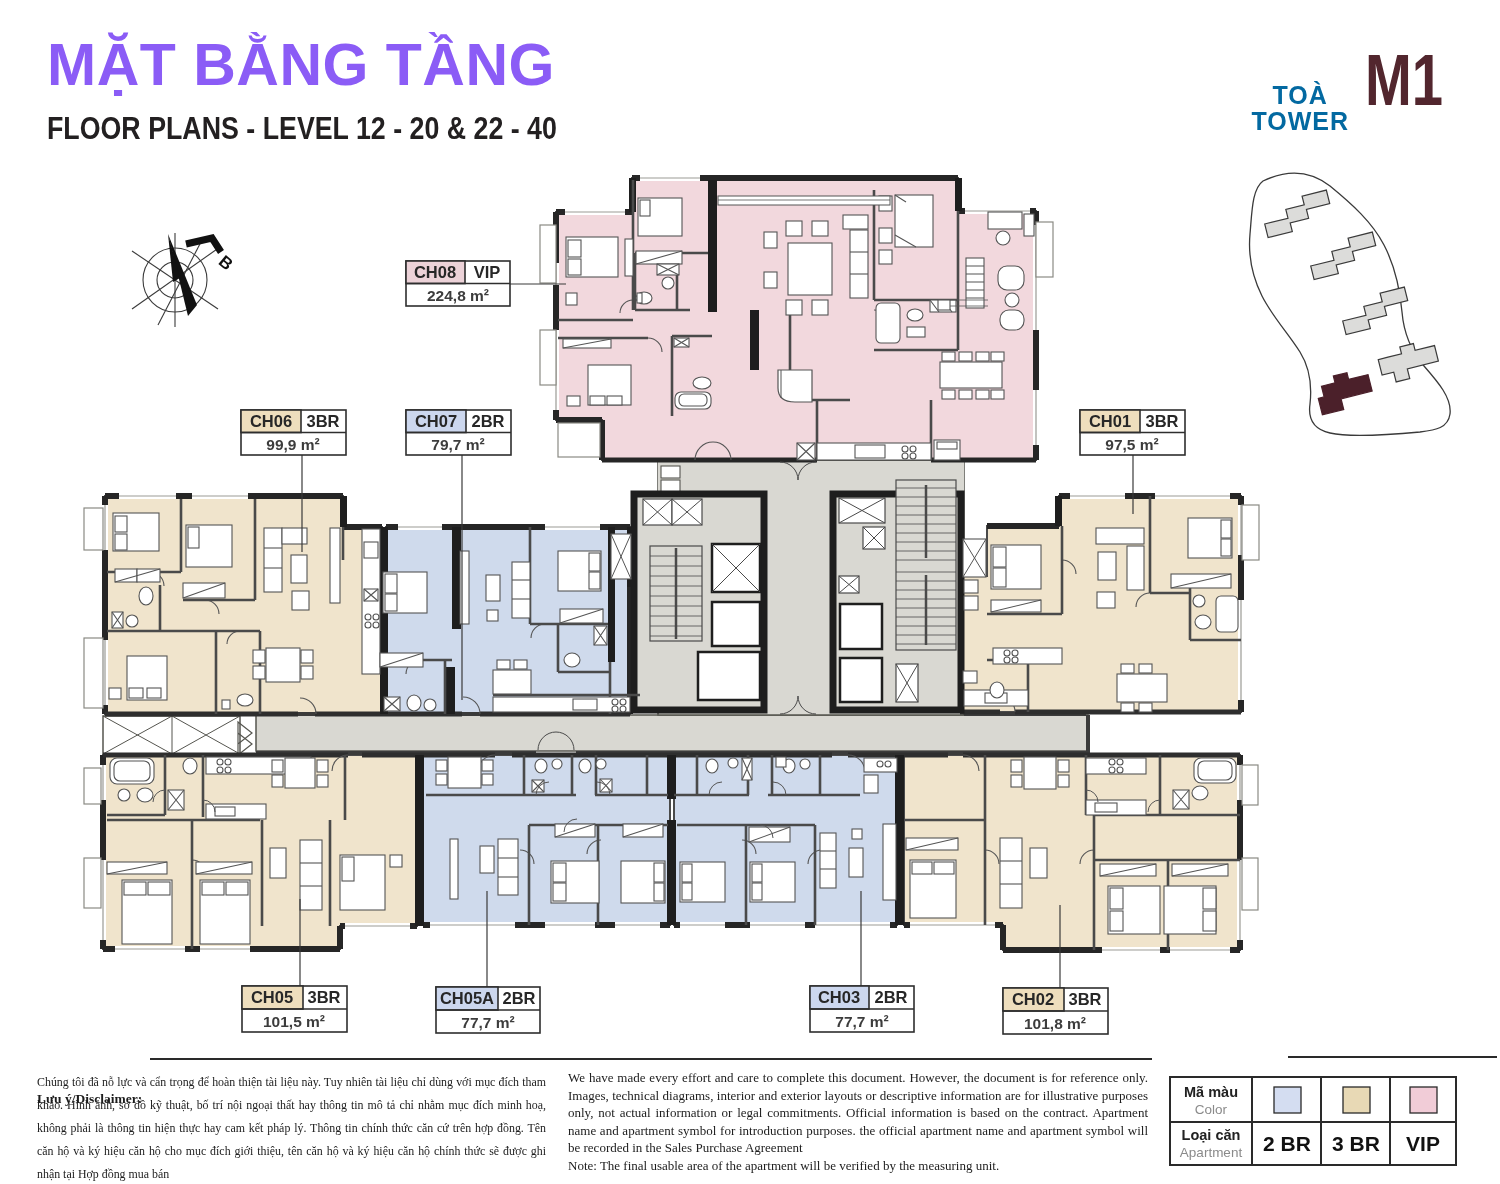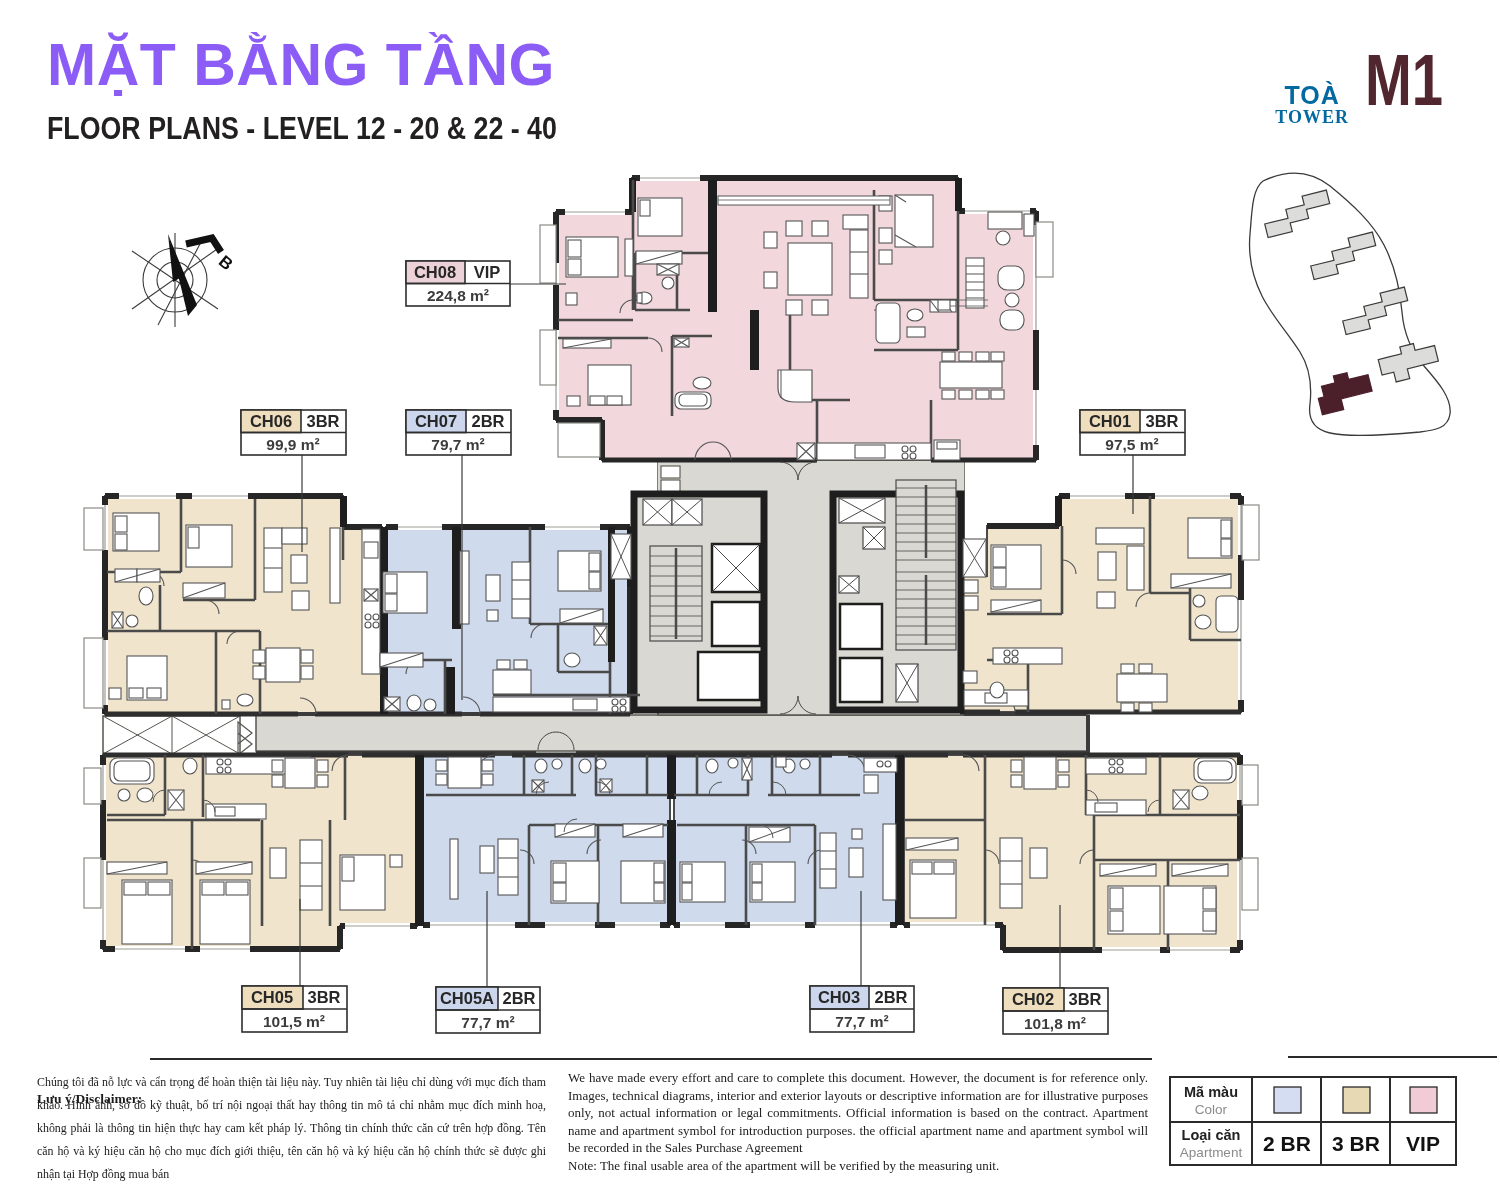--- a/index.html
+++ b/index.html
@@ -3,21 +3,21 @@
 <meta charset="utf-8">
 <style>
   html,body{margin:0;padding:0;background:#ffffff;}
   body{width:1500px;height:1184px;position:relative;font-family:"Liberation Sans",sans-serif;overflow:hidden;}
   #plansvg{position:absolute;left:0;top:0;}
   .abs{position:absolute;}
   #title1{left:47px;top:31px;font-size:59px;font-weight:bold;color:#8b5cf6;letter-spacing:0.5px;}
   #title2{left:47px;top:110px;font-size:31.5px;font-weight:bold;color:#232021;letter-spacing:0px;transform:scaleX(0.85);transform-origin:left top;}
   #tower{right:151px;top:50px;text-align:center;color:#0369a1;font-weight:bold;line-height:1.04;margin-top:32px;}
   #tower .t1{font-size:25px;letter-spacing:1px;}
-  #tower .t2{font-size:18px;letter-spacing:1px;font-family:Liberation Serif, serif;}
+  #tower .t2{font-size:25px;letter-spacing:1px;}
   #m1{right:57px;top:39px;font-size:72px;font-weight:bold;color:#52262e;transform:scaleX(0.78);transform-origin:right top;}
   .para{font-family:"Liberation Serif",serif;font-size:11.9px;line-height:23px;color:#1c1c1c;text-align:justify;}
   #vnpara{left:37px;top:1071px;width:509px;}
   #enpara{left:568px;top:1069px;width:580px;font-size:13px;line-height:17.5px;}
   .seclabel{font-family:"Liberation Serif",serif;font-size:13.5px;font-weight:bold;color:#1c1c1c;}
   #luuy{left:37px;top:1051px;margin-top:40px;}
   #chuthich{left:1163px;top:1096px;margin-left:12px;}
 </style>
 </head>
 <body>

